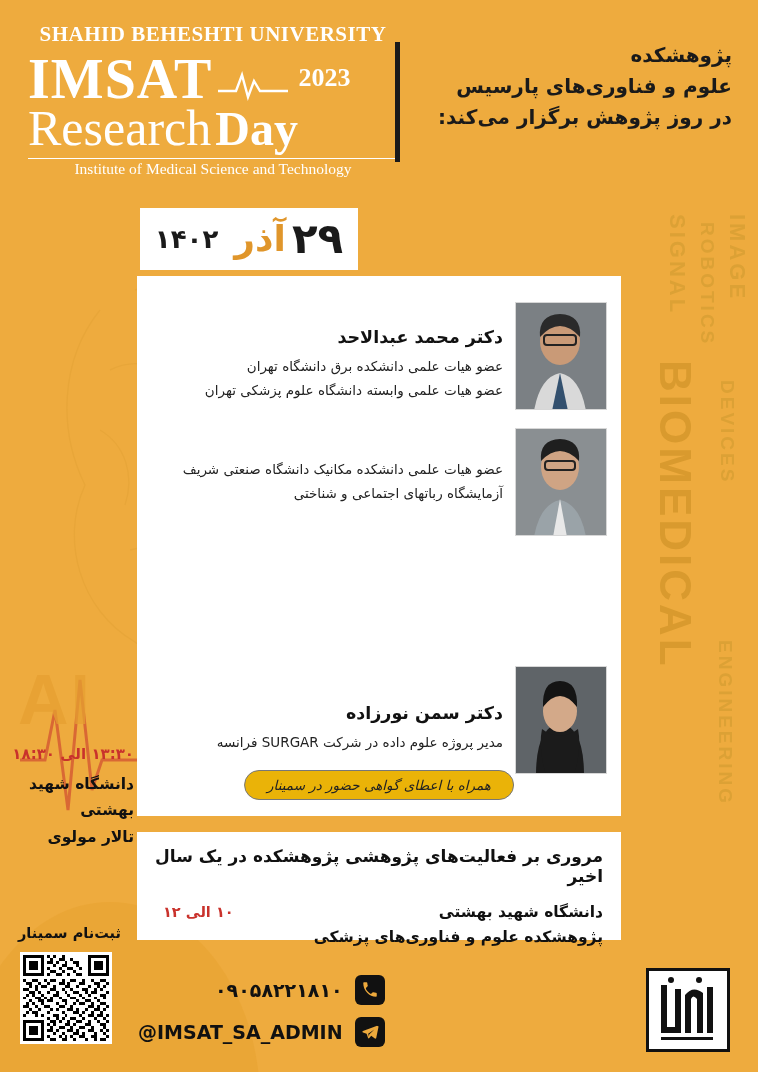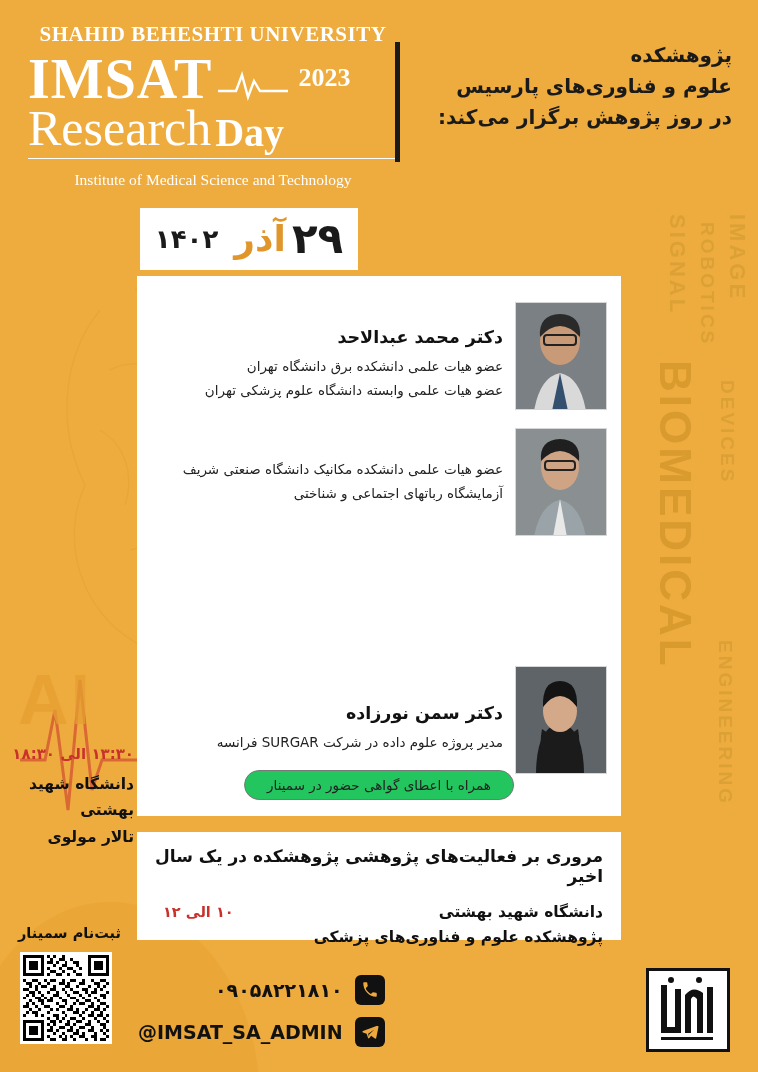--- a/index.html
+++ b/index.html
@@ -116,35 +116,35 @@
     margin-top: -4px;
   }
   .research {
     font-family: "Liberation Serif", serif;
     font-size: 50px;
     color: #ffffff;
     line-height: 1;
   }
   .dayword {
     font-family: "Liberation Serif", serif;
-    font-size: 40px;
+    font-size: 48px;
     font-weight: bold;
     color: #ffffff;
     margin-left: 4px;
     line-height: 1;
     position: relative;
   }
   .institute {
     font-family: "Liberation Serif", serif;
     font-size: 15.5px;
     color: #ffffff;
     text-align: center;
     margin-top: 5px;
     border-top: 1px solid #ffffff;
-    padding-top: 12px;
+    padding-top: 1px;
     white-space: nowrap;
   }
 
   
   .header-right {
     position: absolute;
     right: 26px; top: 40px;
     width: 330px;
     text-align: right;
     direction: rtl;
@@ -255,22 +255,23 @@
     left: 50%;
     transform: translateX(-50%);
     bottom: 16px;
     border: 1px solid #777;
     border-radius: 20px;
     padding: 6px 22px;
     font-family: "DejaVu Sans", sans-serif;
     font-size: 13.5px;
     color: #222;
     direction: rtl;
-    background: #22c55e;
+    background: #eab308;
     white-space: nowrap;
+    font-style: italic;
   }
 
   
   .timeblock {
     position: absolute;
     left: 0; top: 745px;
     width: 140px;
     text-align: right;
     direction: rtl;
     padding-right: 6px;

